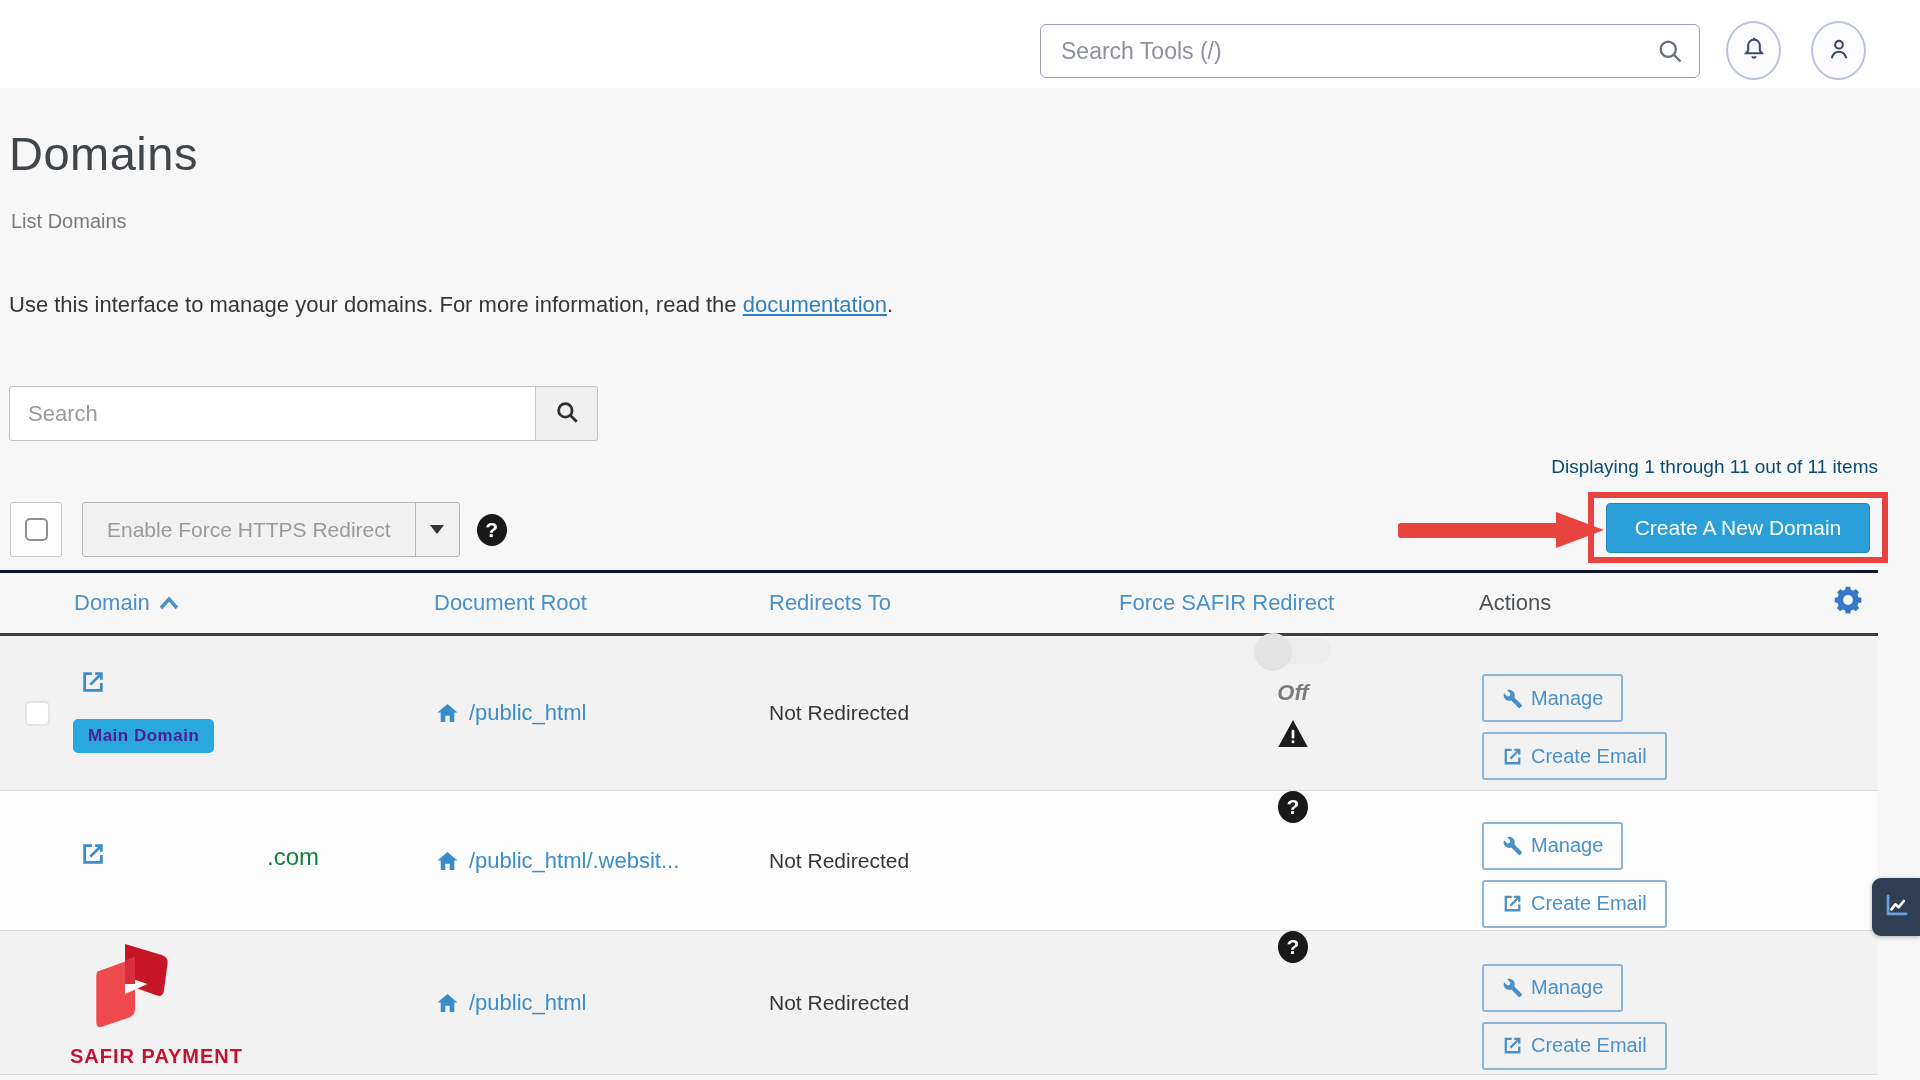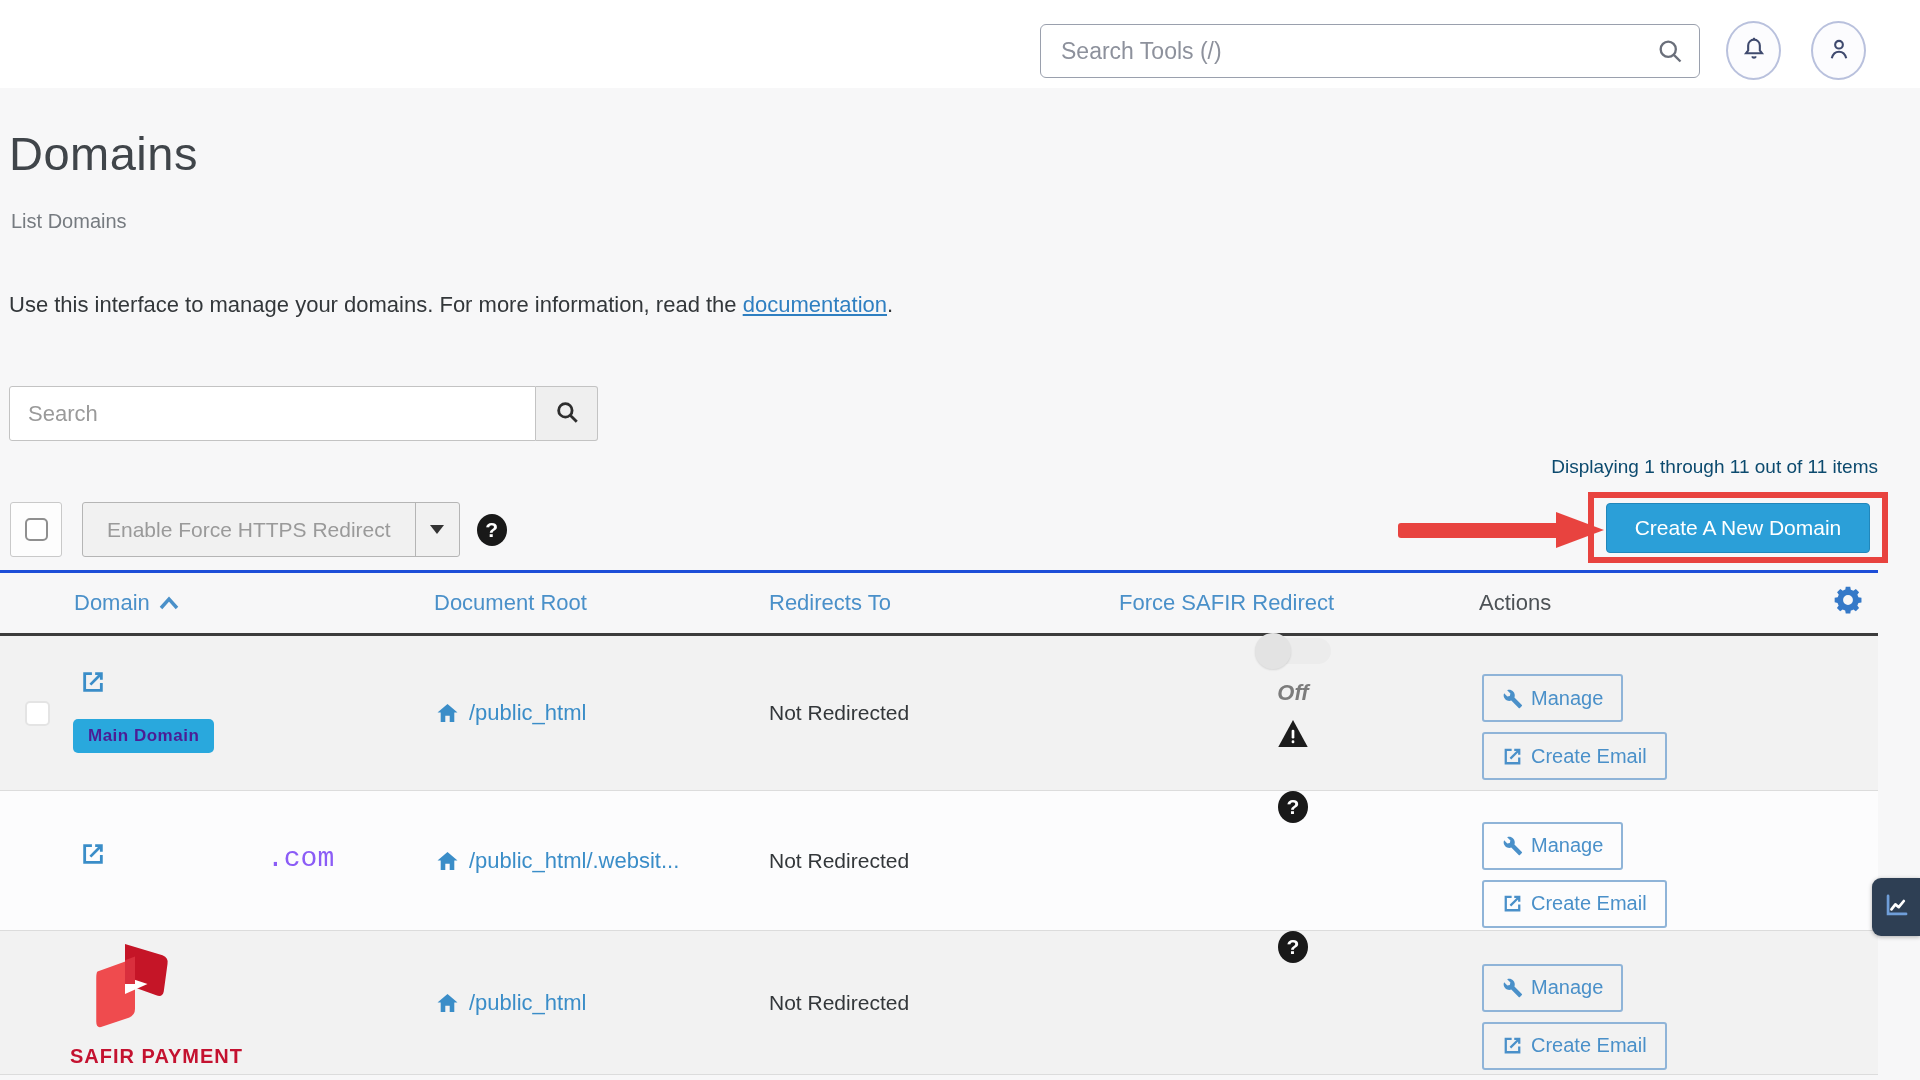--- a/index.html
+++ b/index.html
@@ -66,21 +66,21 @@
         border-top:18px solid transparent; border-bottom:18px solid transparent;
         border-left:48px solid #e8433f; }
   .anno-box { position:absolute; left:1588px; top:404px; width:300px; height:71px;
         border:6px solid #e8433f; display:flex; align-items:center; justify-content:center;
         background:transparent; z-index:5; }
   .create-btn { width:264px; height:50px; background:#2b9fd8; border:1px solid #2187bb;
         border-radius:4px; color:#fff; font-size:21px; display:flex; align-items:center;
         justify-content:center; cursor:pointer; font-family:"Liberation Sans", sans-serif; }
 
   
-  .domains-table { position:absolute; left:0; top:482px; width:1878px; border-top:3px solid #1d4ed8; }
+  .domains-table { position:absolute; left:0; top:482px; width:1878px; border-top:3px solid #0f172a; }
   .t-row { display:grid; grid-template-columns:60px 360px 335px 350px 360px 355px 58px; width:1878px; }
   .t-head { height:63px; border-bottom:3px solid #3c3c3c; background:#f7f7f8; }
   .t-head .cell { display:flex; align-items:center; font-size:22px; }
   .head-link { color:#4a90c9; cursor:pointer; display:flex; align-items:center; gap:9px; }
   .head-plain { color:#4d5256; }
   .cell { padding-left:14px; }
   .cell.c-gear { display:flex; align-items:center; justify-content:flex-end; padding-right:14px; }
 
   .row-data { border-bottom:1px solid #dcdcdc; }
   .row-odd  { background:#f2f2f2; }
@@ -89,21 +89,21 @@
 
   .c-check { display:flex; align-items:center; justify-content:center; }
   .faint-check { width:25px; height:25px; border:2px solid #e4e4e4; border-radius:5px; background:#fff; }
 
   .c-domain { position:relative; }
   .ext-link { cursor:pointer; display:inline-block; }
   .r1 .ext-link { position:absolute; left:20px; top:33px; }
   .badge { position:absolute; left:13px; top:83px; background:#29a8dd; color:#4c1d95;
         font-size:17px; font-weight:bold; padding:7px 15px; border-radius:5px; letter-spacing:.5px; }
   .r2 .ext-link { position:absolute; left:20px; top:50px; }
-  .dom-suffix { position:absolute; left:207px; top:52px; font-size:28px; color:#8b5cf6; cursor:pointer;font-family:Liberation Mono, monospace; }
+  .dom-suffix { position:absolute; left:207px; top:52px; font-size:24px; color:#15803d; cursor:pointer; }
 
   .logo-wrap { position:absolute; left:10px; top:8px; width:230px; text-align:left; }
   .logo-caption { font-size:20px; font-weight:bold; color:#c41230; letter-spacing:1px; margin-top:2px; }
 
   .c-root { display:flex; align-items:center; gap:8px; font-size:22px; color:#3a8dc8; }
   .c-root span { cursor:pointer; }
   .c-redirect { display:flex; align-items:center; font-size:21px; color:#33373a; }
 
   .c-https { display:flex; align-items:center; gap:14px; padding-left:16px;flex-direction:column; }
   .toggle { position:relative; width:76px; height:30px; cursor:pointer; }

